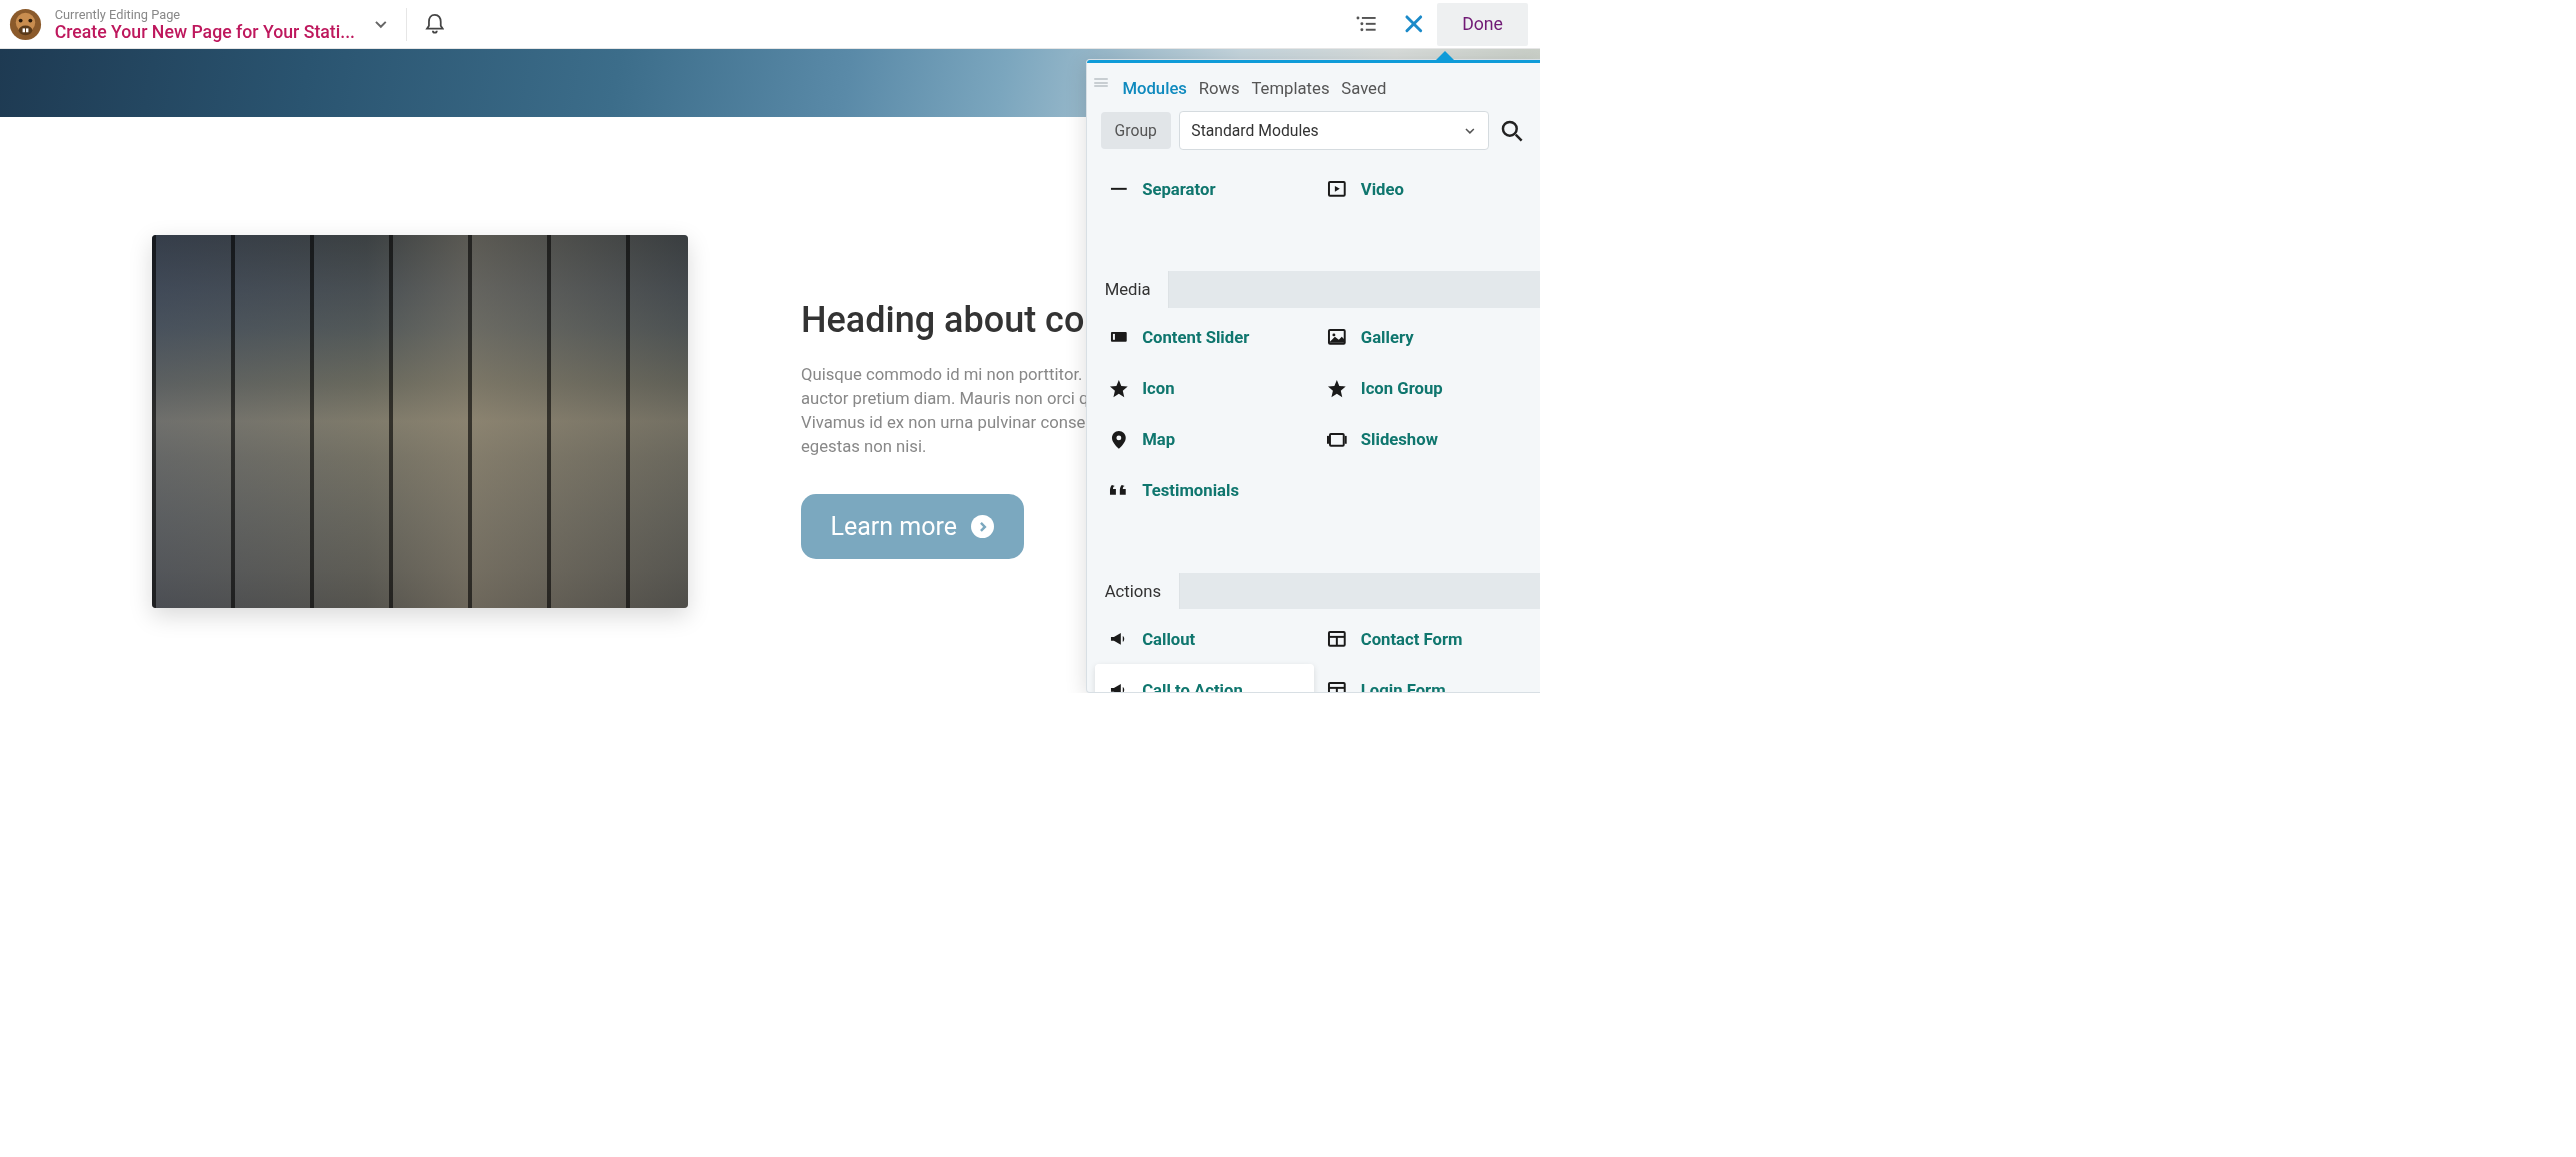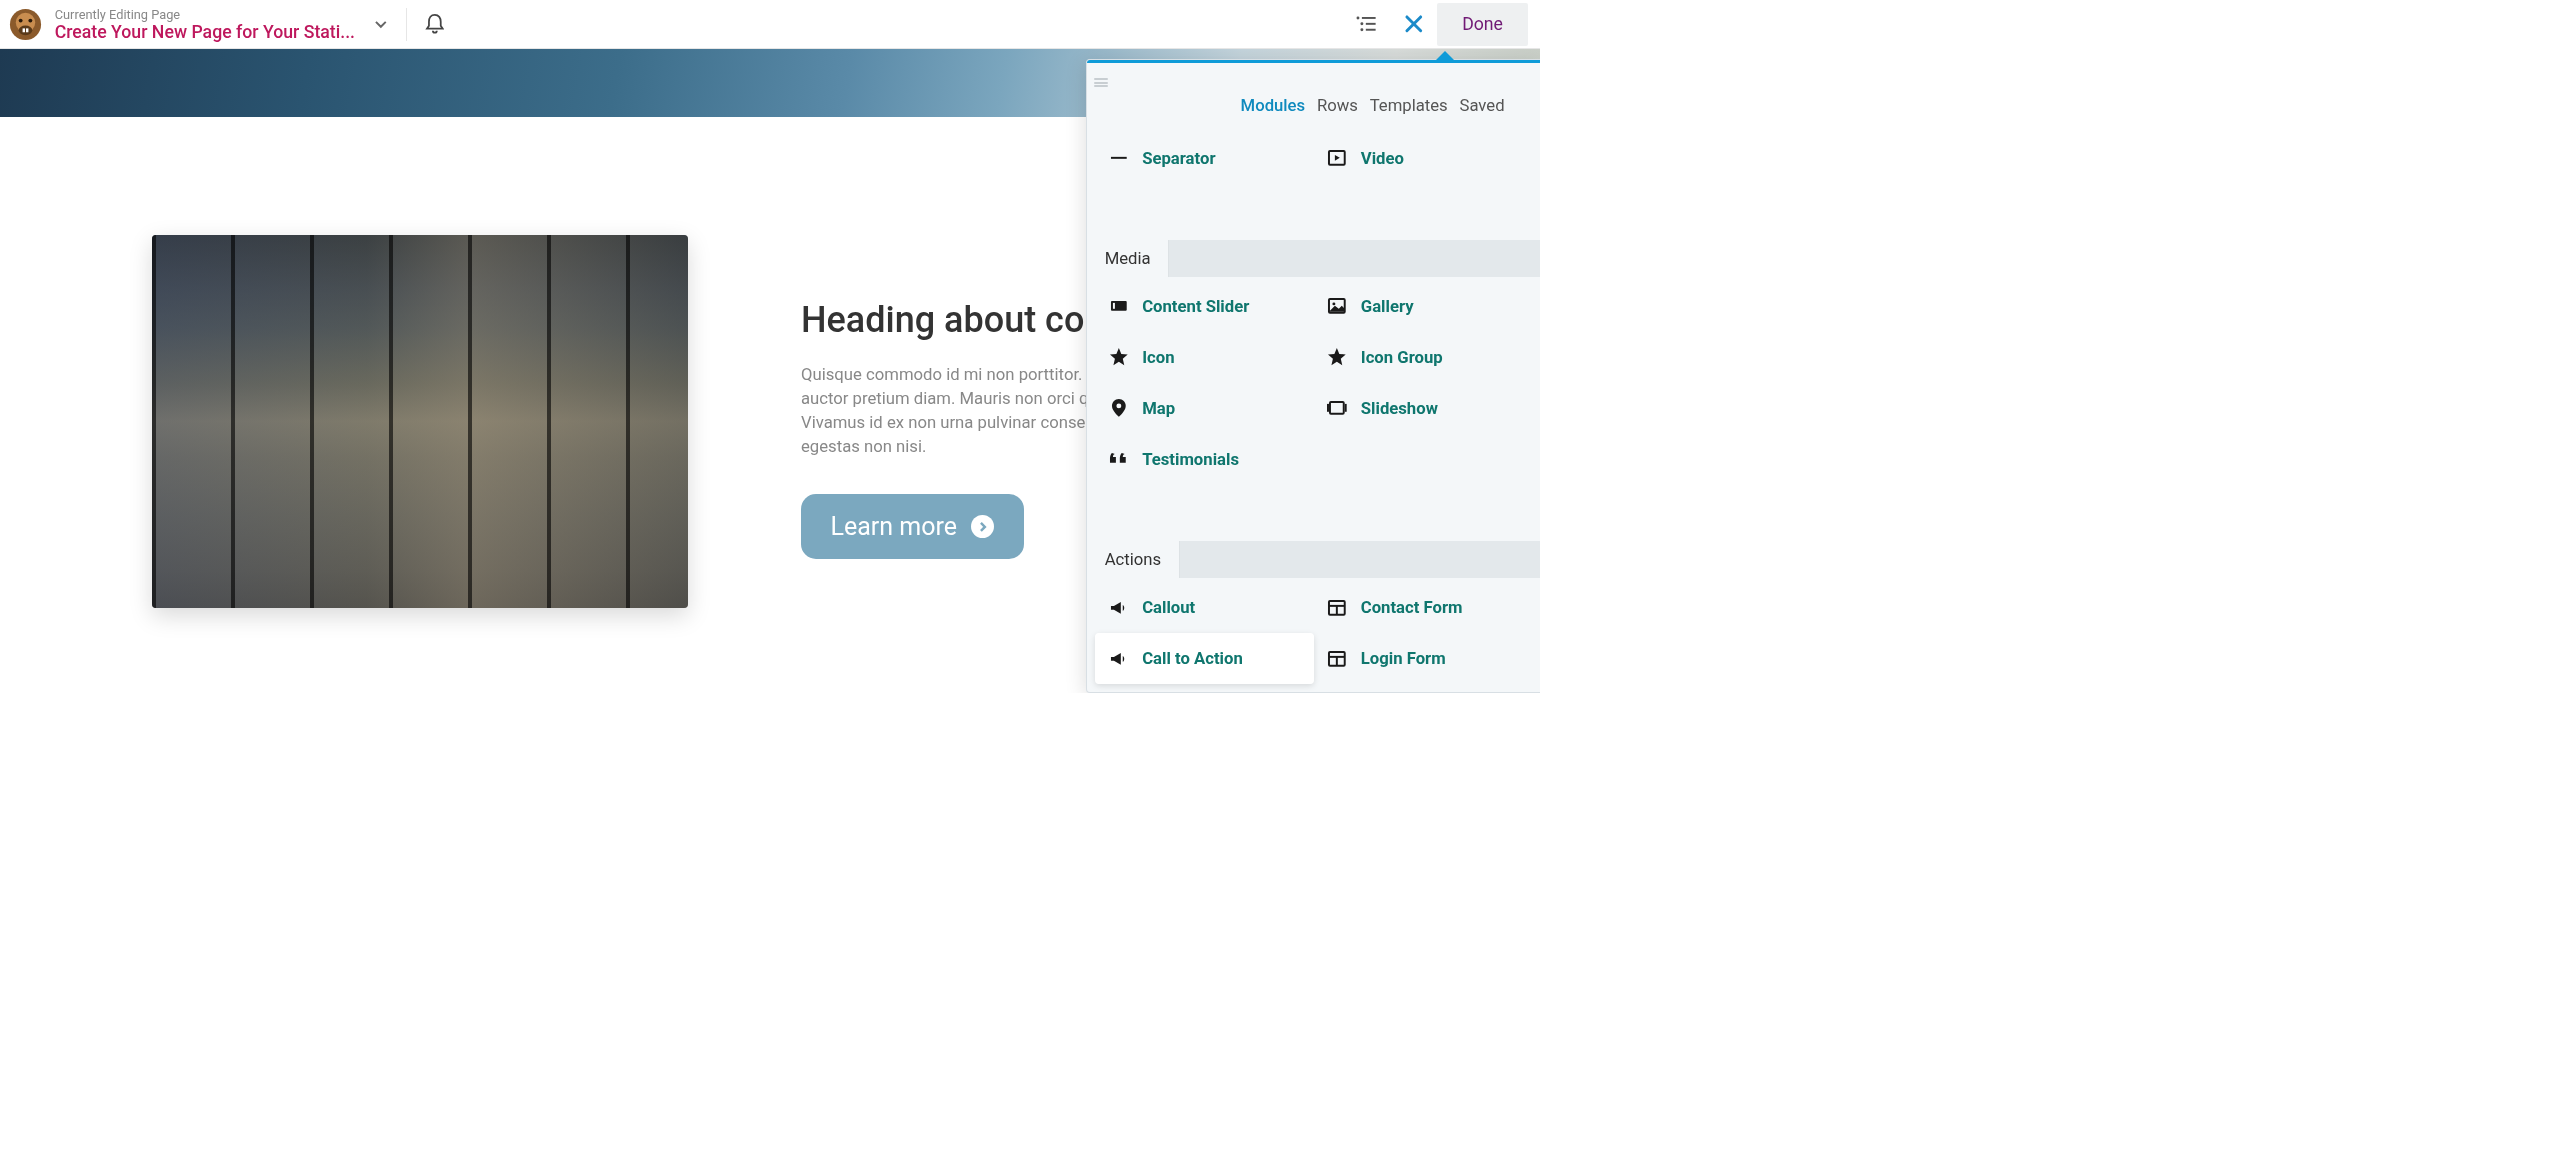--- a/index.html
+++ b/index.html
@@ -205,24 +205,23 @@
       flex-direction: column;
       justify-content: space-between;
     }
     .drag-grip span {
       height: 2px;
       background: #c8ced2;
       border-radius: 1px;
     }
     .panel-tabs {
       display: flex;
-      justify-content: flex-end;
+      justify-content: flex-start;
       padding: 11.8px 29.5px 9.8px 29.5px;
       font-size: 16.7px;
-      margin-top: 17px;
     }
     .panel-tab {
       color: #555;
       cursor: pointer;
       padding: 3.9px 5.9px;
     }
     .panel-tab.active {
       color: #0f8abe;
       font-weight: 500;
     }
@@ -439,20 +438,35 @@
       <span></span>
       <span></span>
       <span></span>
     </div>
   <div class="panel-tabs" id="panel-tabs">
       <div class="panel-tab active">Modules</div>
       <div class="panel-tab">Rows</div>
       <div class="panel-tab">Templates</div>
       <div class="panel-tab">Saved</div>
     </div>
+  <div class="panel-selector-row">
+    <div class="group-chip">Group</div>
+    <div class="select-box">
+      <span>Standard Modules</span>
+      <svg width="11.8" height="11.8" viewBox="0 0 12 12">
+          <path d="M2 4 L6 8 L10 4" fill="none" stroke="#555" stroke-width="1.5"></path>
+        </svg>
+    </div>
+    <div class="search-btn">
+      <svg width="23.6" height="23.6" viewBox="0 0 24 24">
+          <circle cx="10" cy="10" r="7" fill="none" stroke="currentColor" stroke-width="2.5"></circle>
+          <line x1="16" y1="16" x2="22" y2="22" stroke="currentColor" stroke-width="2.5"></line>
+        </svg>
+    </div>
+  </div>
   <div class="modules-scroll" id="modules-scroll">
       <div class="module-grid">
         <div class="module-item">
           <span class="mi-icon">
             <svg width="19.7" height="19.7" viewBox="0 0 20 20">
               <use href="#i-minus"></use>
             </svg>
           </span>
           <span>Separator</span>
         </div>

